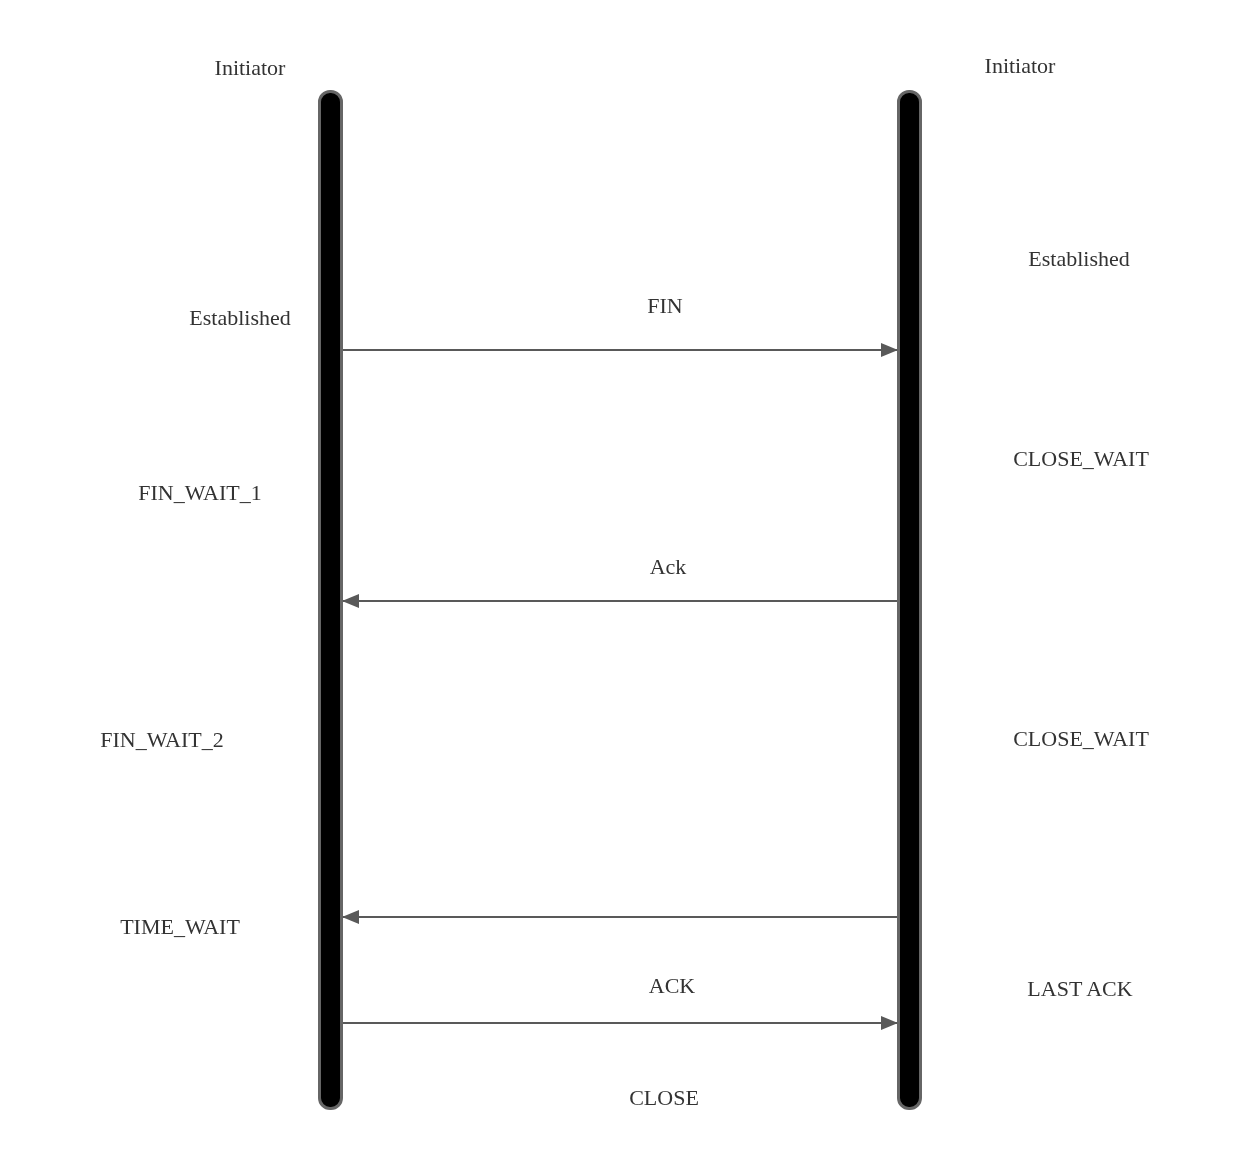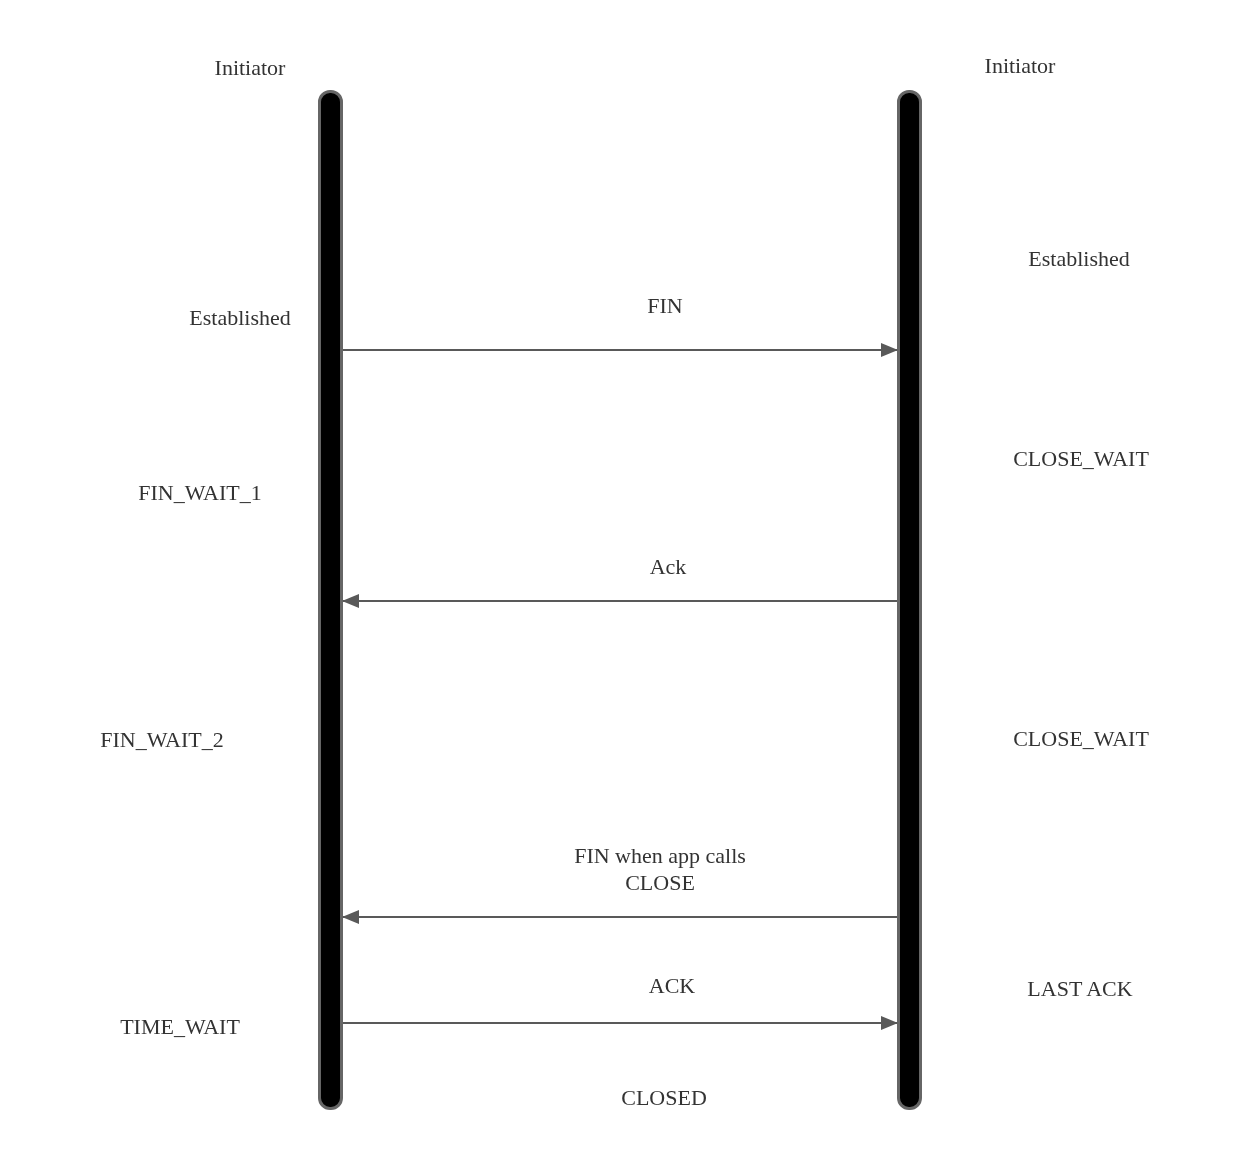--- a/index.html
+++ b/index.html
@@ -73,47 +73,45 @@
 
   <div class="lbl" style="left:250px; top:67px">Initiator</div>
   <div class="lbl" style="left:1020px; top:65px">Initiator</div>
 
   <div class="lifeline" style="left:318px"></div>
   <div class="lifeline" style="left:897px"></div>
 
   <div class="lbl" style="left:240px; top:317px">Established</div>
   <div class="lbl" style="left:200px; top:492px">FIN_WAIT_1</div>
   <div class="lbl" style="left:162px; top:739px">FIN_WAIT_2</div>
-  <div class="lbl" style="left:180px; top:1026px">TIME_WAIT</div>
+  <div class="lbl" style="left:180px; top:926px">TIME_WAIT</div>
 
   <div class="lbl" style="left:1079px; top:258px">Established</div>
   <div class="lbl" style="left:1081px; top:458px">CLOSE_WAIT</div>
   <div class="lbl" style="left:1081px; top:738px">CLOSE_WAIT</div>
   <div class="lbl" style="left:1080px; top:988px">LAST ACK</div>
 
   <div class="lbl" style="left:665px; top:305px">FIN</div>
   <div class="arrow" style="left:343px; top:350px; width:554px">
     <div class="shaft"></div>
     <div class="head right"></div>
   </div>
 
   <div class="lbl" style="left:668px; top:566px">Ack</div>
   <div class="arrow" style="left:343px; top:601px; width:554px">
     <div class="shaft"></div>
     <div class="head left"></div>
   </div>
 
-  <div class="lbl" style="left:660px; top:869px">FIN when app calls
-CLOSE</div>
   <div class="arrow" style="left:343px; top:917px; width:554px">
     <div class="shaft"></div>
     <div class="head left"></div>
   </div>
 
   <div class="lbl" style="left:672px; top:985px">ACK</div>
   <div class="arrow" style="left:343px; top:1023px; width:554px">
     <div class="shaft"></div>
     <div class="head right"></div>
   </div>
 
-  <div class="lbl" style="left:664px; top:1097px">CLOSED</div>
+  <div class="lbl" style="left:664px; top:1097px">CLOSE</div>
 
 </div>
 
 </body></html>

